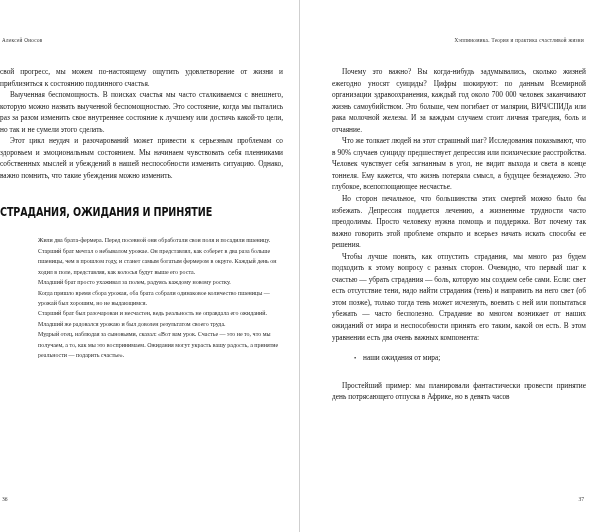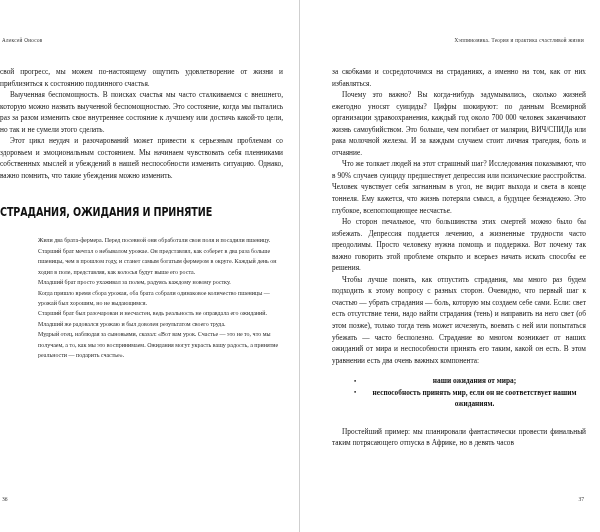--- a/index.html
+++ b/index.html
@@ -132,23 +132,22 @@
   ul.bullets {
     margin: 0;
     padding: 0 0 0 22px;
     list-style: none;
   }
   ul.bullets li {
     position: relative;
     font-size: 7.35px;
     line-height: 11.55px;
     color: #141414;
-    text-align: center;
+    text-align: left;
     padding-left: 9px;
-    font-weight: bold;
   }
   ul.bullets li::before {
     content: "•";
     position: absolute;
     left: 0;
     top: -0.4px;
     font-size: 6.4px;
     color: #141414;
   }
   .bullet-gap { height: 9px; }
@@ -193,39 +192,37 @@
   </div>
 
   <div class="gutter"></div>
 
   <div class="page page-right">
 
     <div class="running-head rh-right">Хэппиномика. Теория и практика счастливой жизни</div>
 
     <div class="col col-right">
 
-      <p class="body cont">за скобками и сосредоточимся на страданиях, а именно на том, как от них избавляться.</p>
 
       <p class="body">Почему это важно? Вы когда-нибудь задумывались, сколько жизней ежегодно уносят суициды? Цифры шокируют: по данным Всемирной организации здравоохранения, каждый год около 700 000 человек заканчивают жизнь самоубийством. Это больше, чем погибает от малярии, ВИЧ/СПИДа или рака молочной железы. И за каждым случаем стоит личная трагедия, боль и отчаяние.</p>
 
       <p class="body">Что же толкает людей на этот страшный шаг? Исследования показывают, что в 90% случаев суициду предшествует депрессия или психические расстройства. Человек чувствует себя загнанным в угол, не видит выхода и света в конце тоннеля. Ему кажется, что жизнь потеряла смысл, а будущее безнадежно. Это глубокое, всепоглощающее несчастье.</p>
 
       <p class="body">Но сторон печальное, что большинства этих смертей можно было бы избежать. Депрессия поддается лечению, а жизненные трудности часто преодолимы. Просто человеку нужна помощь и поддержка. Вот почему так важно говорить этой проблеме открыто и всерьез начать искать способы ее решения.</p>
 
       <p class="body">Чтобы лучше понять, как отпустить страдания, мы много раз будем подходить к этому вопросу с разных сторон. Очевидно, что первый шаг к счастью — убрать страдания — боль, которую мы создаем себе сами. Если: свет есть отсутствие тени, надо найти страдания (тень) и направить на него свет (об этом позже), только тогда тень может исчезнуть, воевать с ней или попытаться убежать — часто бесполезно. Страдание во многом возникает от наших ожиданий от мира и неспособности принять его таким, какой он есть. В этом уравнении есть два очень важных компонента:</p>
 
       <div class="bullet-gap"></div>
 
       <ul class="bullets">
         <li>наши ожидания от мира;</li>
-        <li>неспособность принять мир, если он не соответствует нашим ожиданиям.</li>
       </ul>
 
       <div class="gap-md"></div>
 
 
-      <p class="body">Простейший пример: мы планировали фантастически провести финальный таким потрясающего отпуска в Африке, но в девять часов</p>
+      <p class="body">Простейший пример: мы планировали фантастически провести принятие день потрясающего отпуска в Африке, но в девять часов</p>
     </div>
 
     <div class="folio folio-right">37</div>
   </div>
 
 </div>
 
 </body></html>

